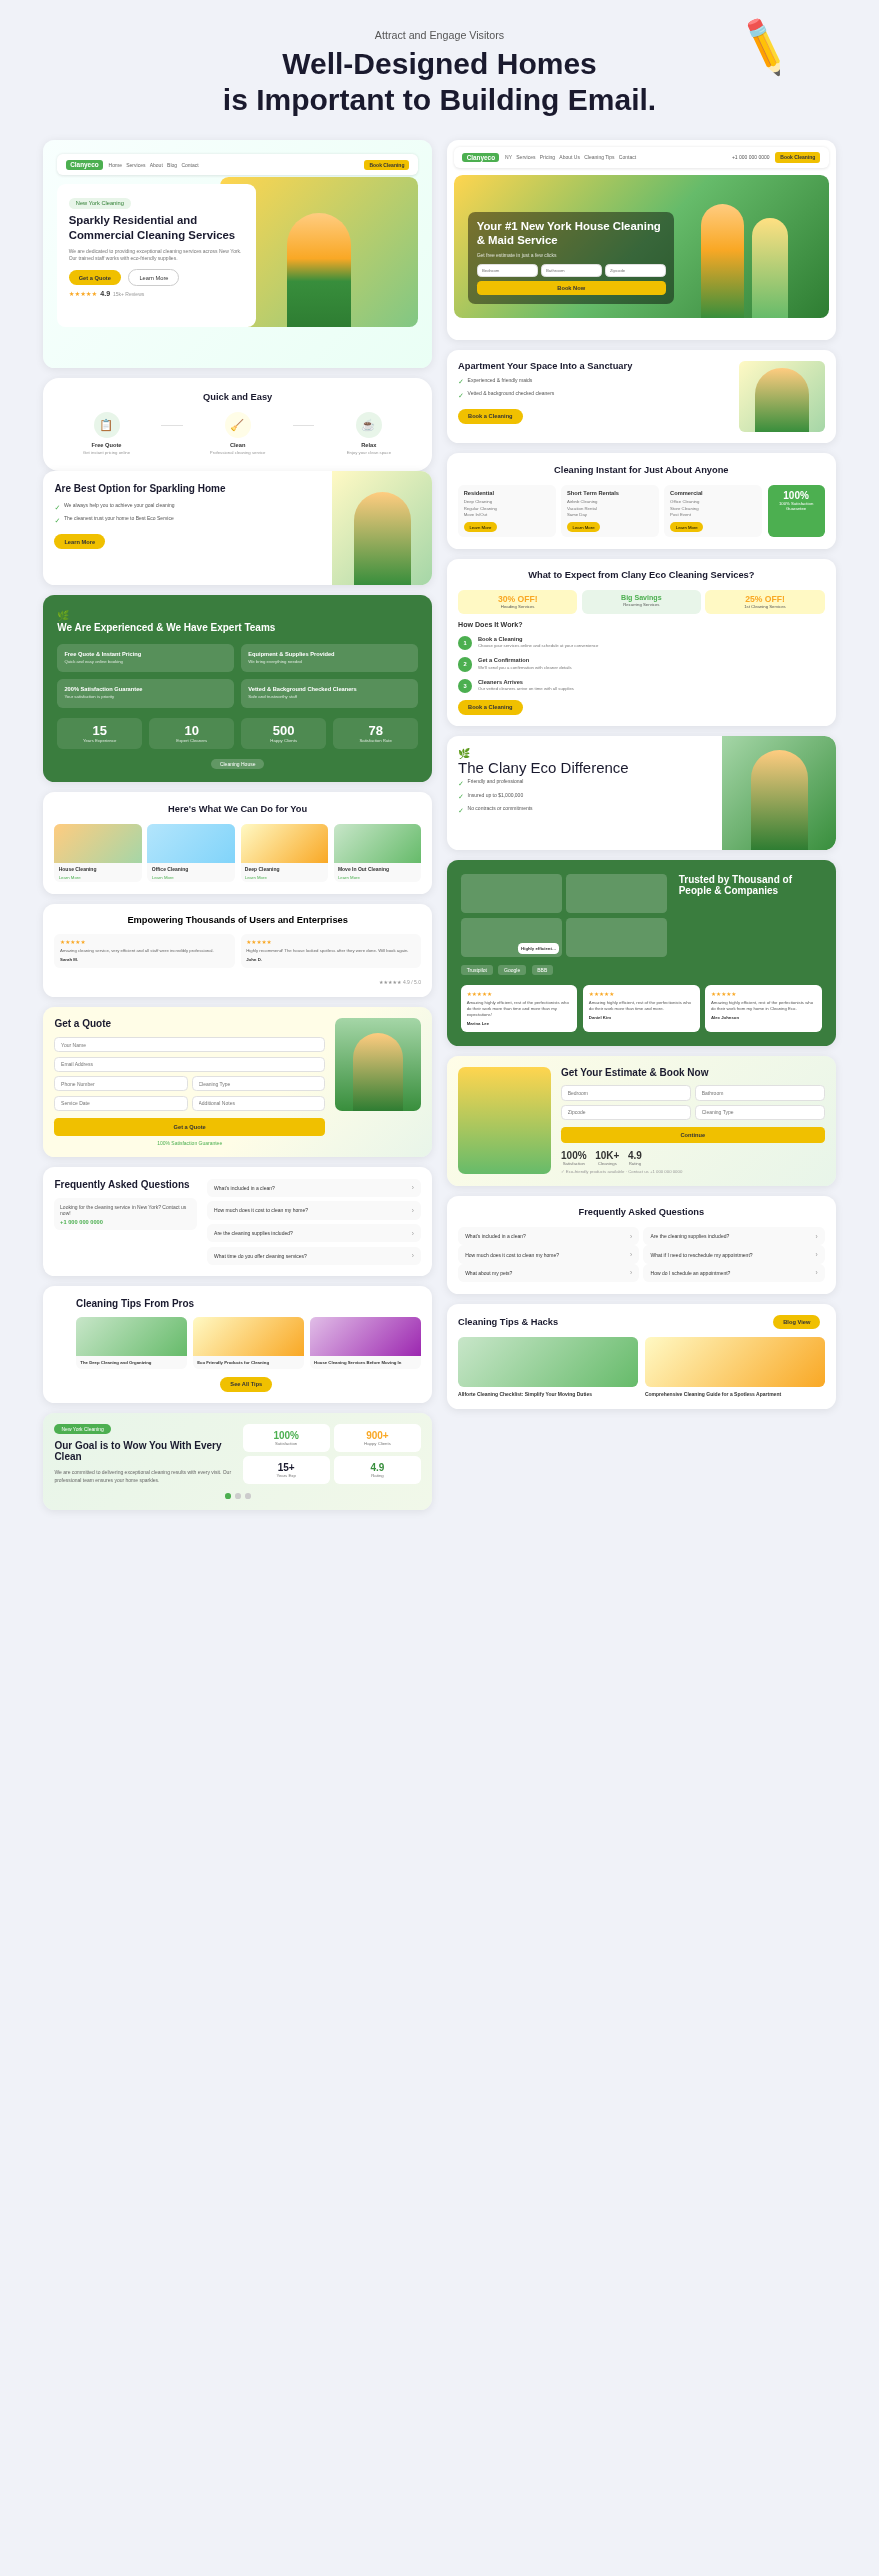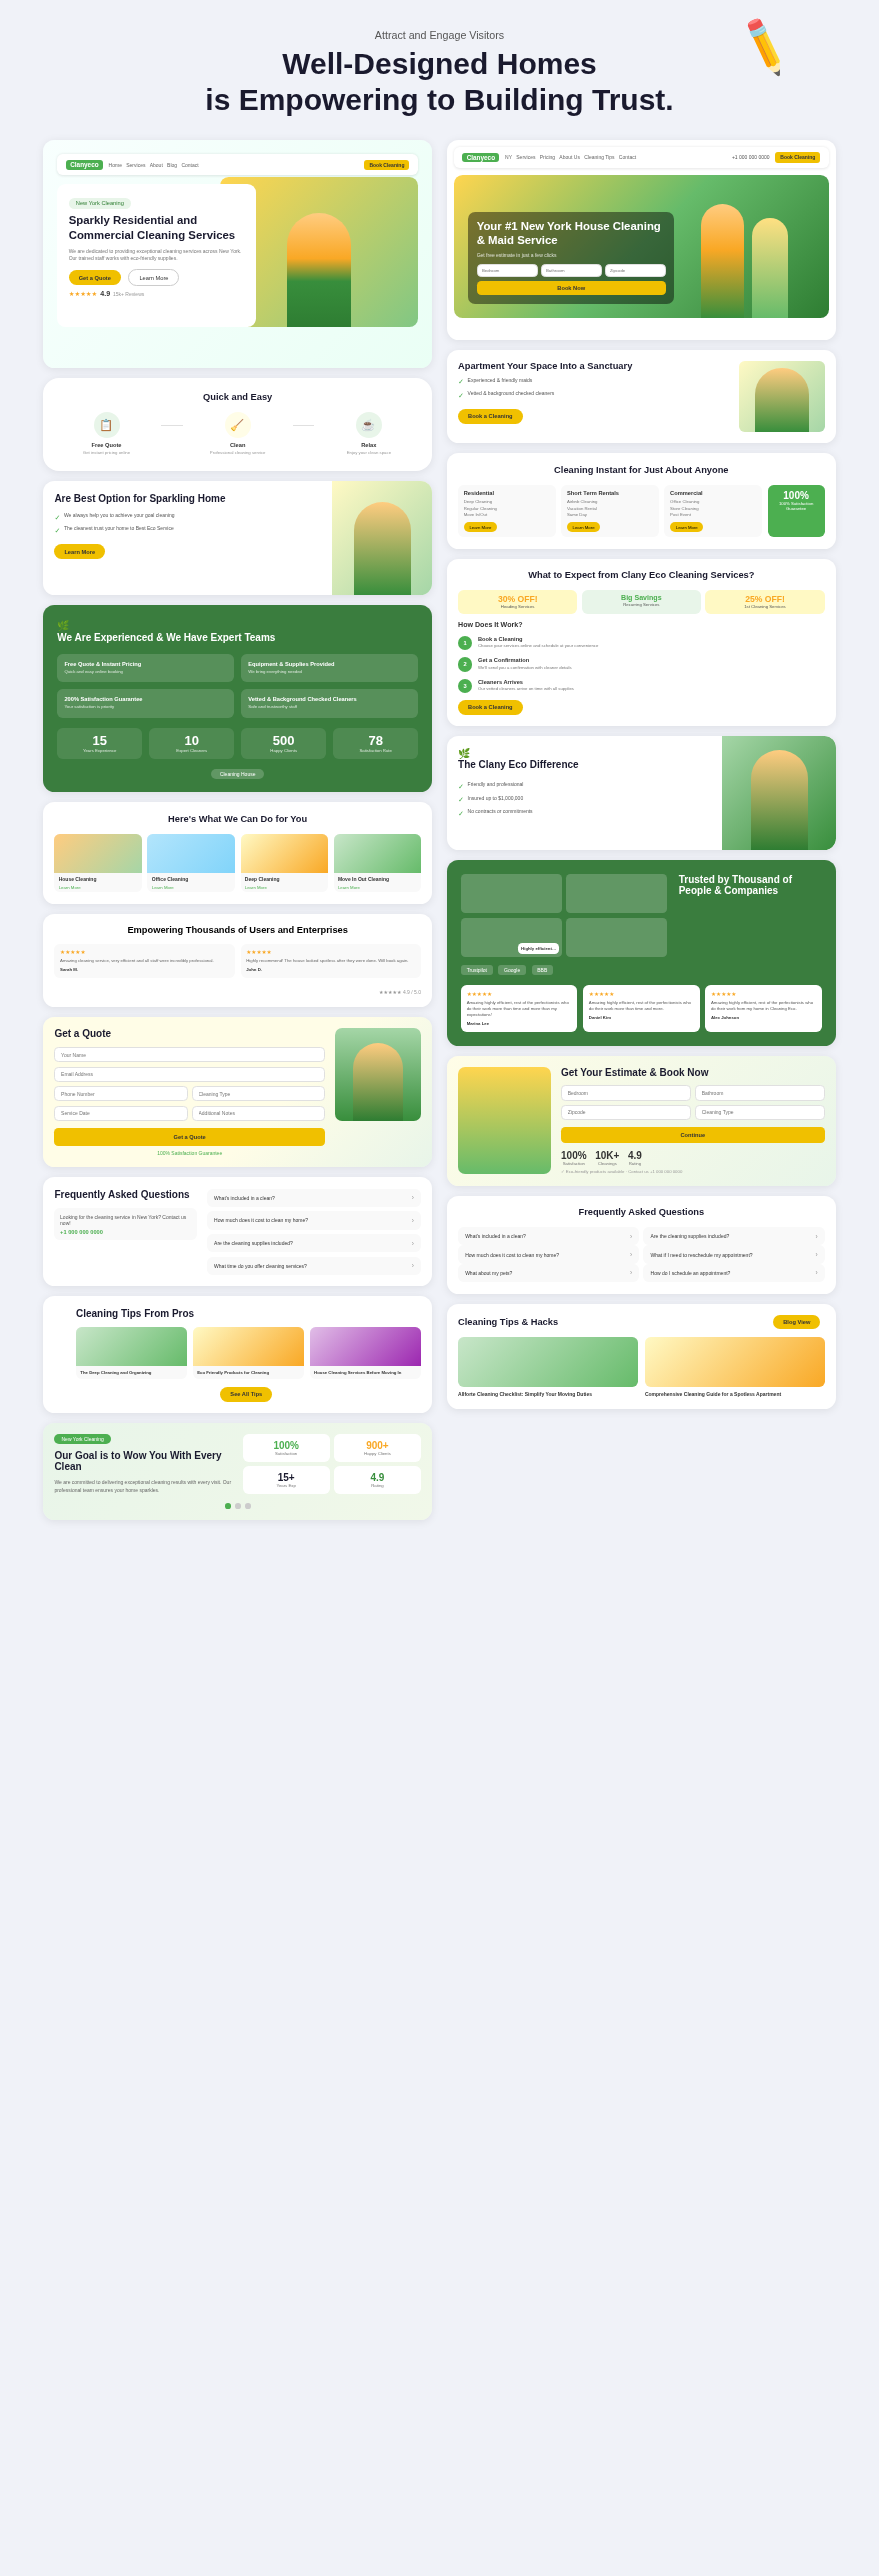--- a/index.html
+++ b/index.html
@@ -663,24 +663,24 @@
     .diff-card {
       display: flex;
       gap: 0;
       min-height: 114px;
     }
     .diff-left {
       padding: 11.4px;
       flex: 1;
     }
     .diff-title {
-      font-size: 10px;
-      font-weight: 700;
+      font-size: 15px;
+      font-weight: 400;
       color: #1a1a2e;
-      margin-bottom: 11px;
+      margin-bottom: 2px;
     }
     .diff-right {
       width: 114px;
       background: linear-gradient(135deg, #a5d6a7, #388e3c);
       border-radius: 0 11.4px 11.4px 0;
       display: flex;
       align-items: flex-end;
       justify-content: center;
       overflow: hidden;
     }
@@ -875,21 +875,21 @@
 </head>
 <body>
 
 <div class="page-wrapper">
 
   <div class="header">
     <div class="pencil-icon">✏️</div>
     <p class="header-subtitle">Attract and Engage Visitors</p>
     <h1 class="header-title">
       <span>Well-Designed Homes</span><br>
-      <span>is Empowering to Building Trust.</span>
+      <span>is Important to Building Email.</span>
     </h1>
   </div>
 
   <div class="two-col">
 
     <div>
 
       <div class="card hero-left" style="margin-bottom:10px;">
         <div class="hero-left-inner">
           <div class="nav-bar">
@@ -916,21 +916,21 @@
                 <span style="font-size:5px;color:#999;">15k+ Reviews</span>
               </div>
             </div>
             <div class="hero-image-area">
               <div class="person-silhouette"></div>
             </div>
           </div>
         </div>
       </div>
 
-      <div class="card section-card" style="margin-bottom:10px;border-radius:16px;">
+      <div class="card section-card" style="border-radius:16px;">
         <h3 class="section-title">Quick and Easy</h3>
         <div class="steps-row">
           <div class="step-item">
             <div class="step-icon green">📋</div>
             <div class="step-label">Free Quote</div>
             <div class="step-desc">Get instant pricing online</div>
           </div>
           <div class="step-connector"></div>
           <div class="step-item">
             <div class="step-icon yellow">🧹</div>

